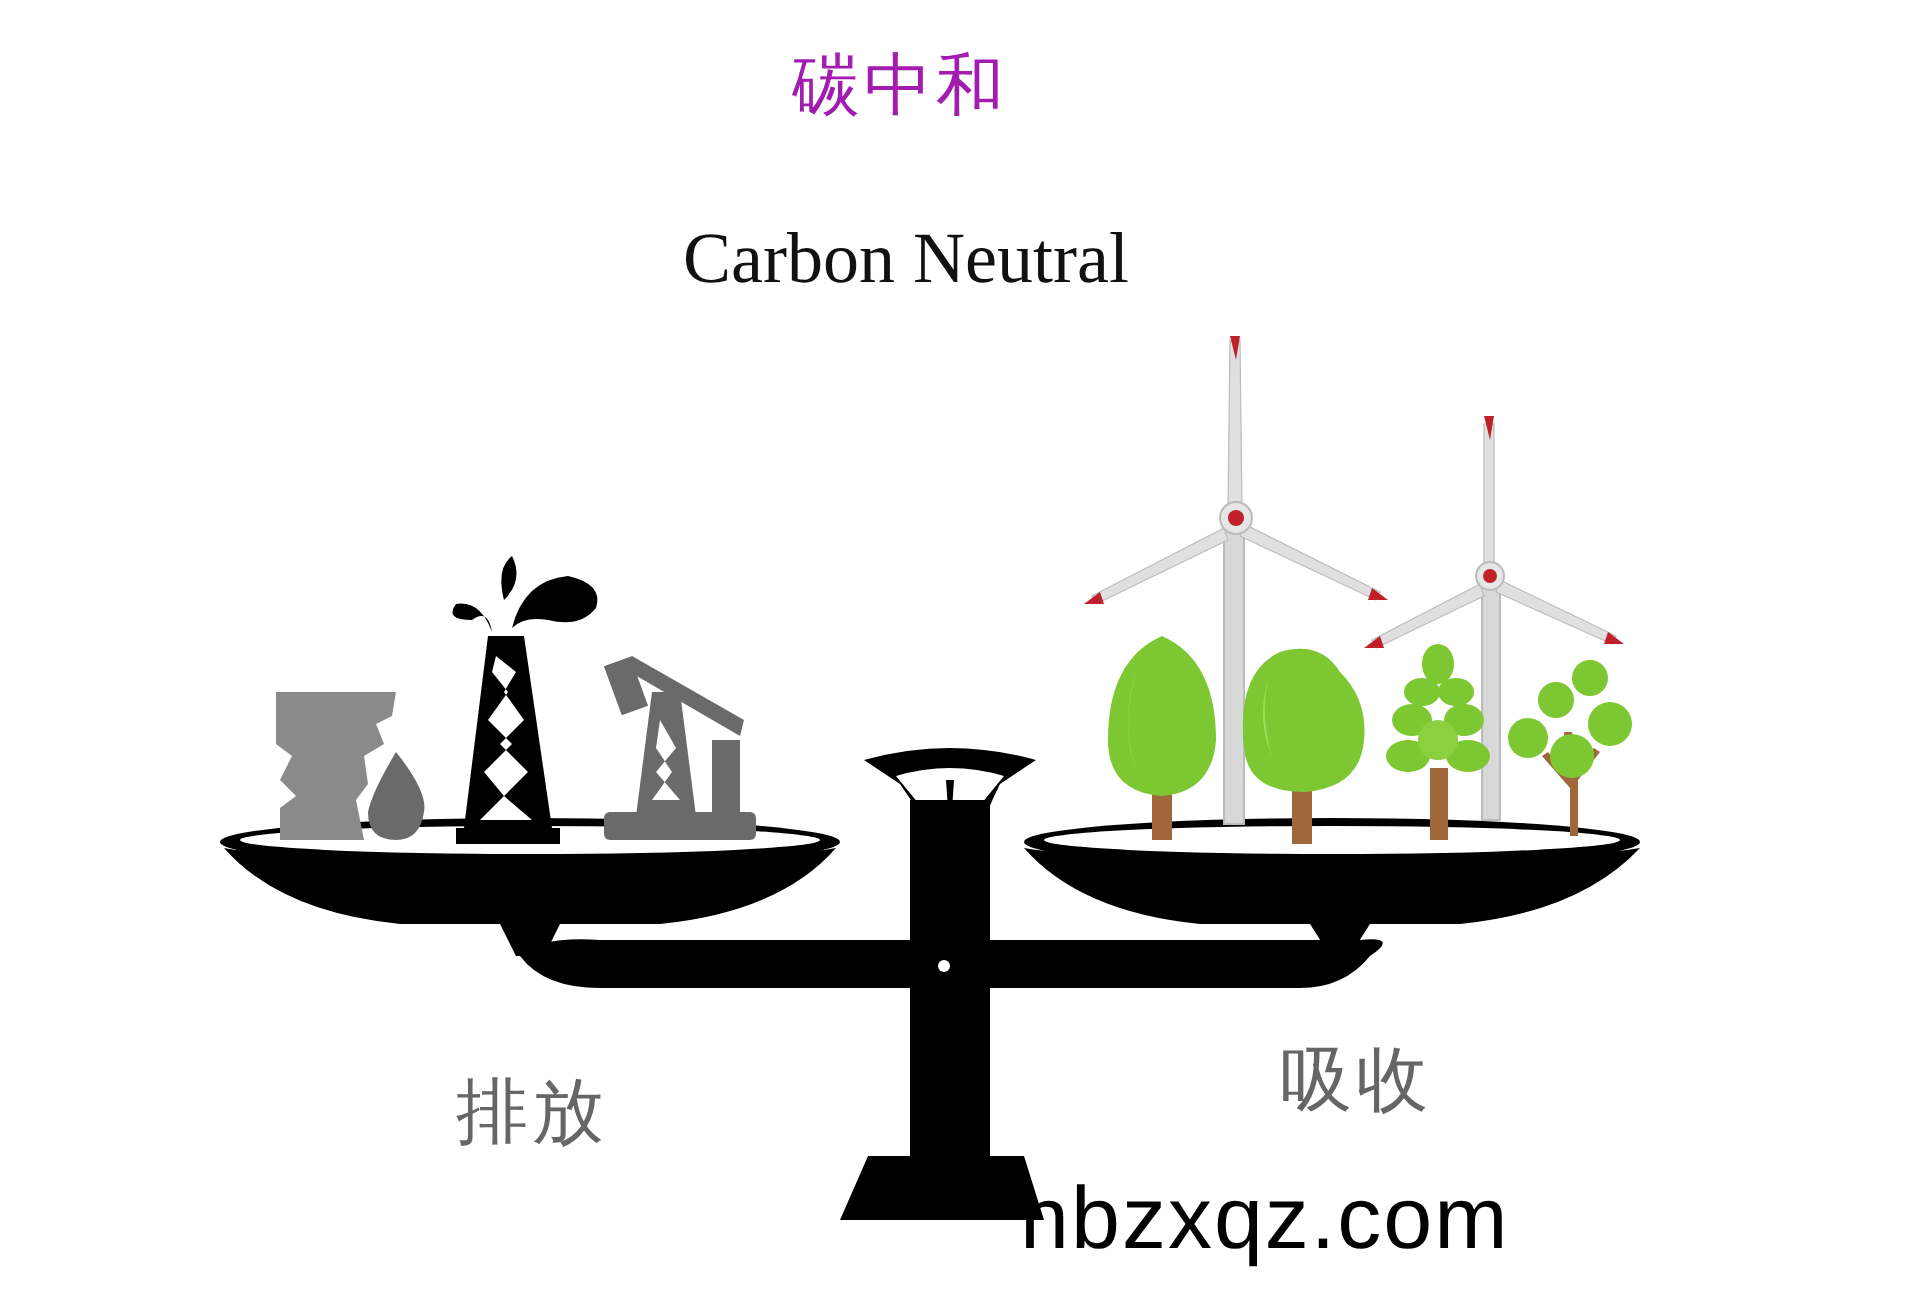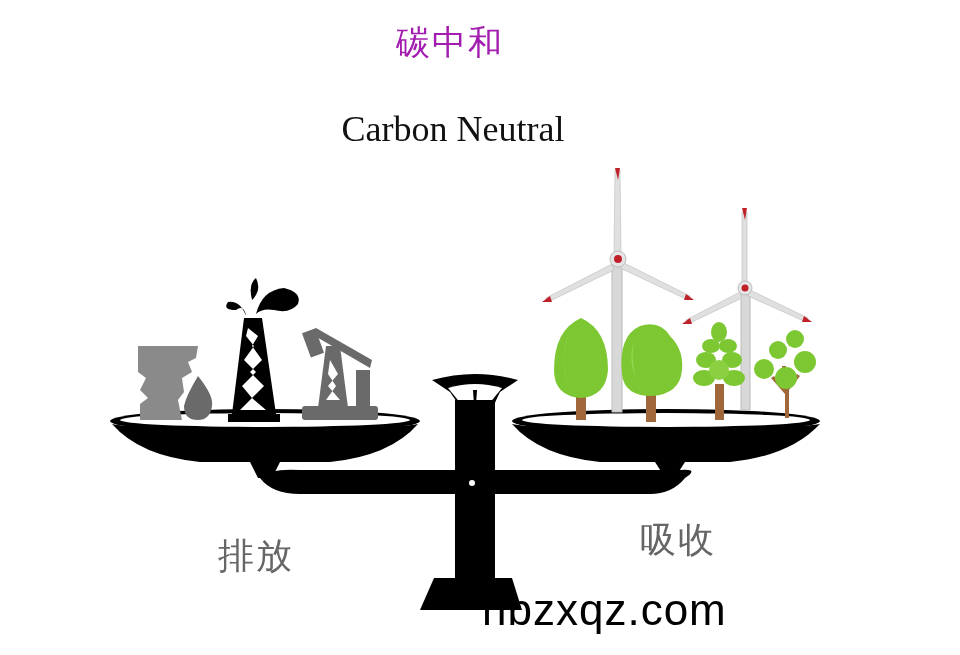--- a/index.html
+++ b/index.html
@@ -1,22 +1,22 @@
 <!DOCTYPE html>
 <html><head>
 <meta charset="utf-8">
 <style>
   html, body { margin:0; padding:0; background:#ffffff; }
   body { width:960px; height:655px; position:relative; overflow:hidden; font-family:"DejaVu Sans", sans-serif; }
   .title-cn { position:absolute; left:0; width:900px; top:20px; text-align:center; font-size:34px; color:#a21caf; letter-spacing:2px; }
   .title-en { position:absolute; left:0; width:906px; top:72px; text-align:center; font-size:36px; color:#111; font-family:Liberation Serif, serif;margin-top:36px; }
   .label { position:absolute; font-size:36px; color:#666; letter-spacing:2px; }
-  .label-left { left:218px; top:532px; }
+  .label-left { left:228px; top:532px; }
   .label-right { left:640px; top:516px; }
-  .watermark { position:absolute; left:482px; top:585px; font-size:44px; color:#000; font-family:"Liberation Sans", sans-serif; letter-spacing:1px; }
+  .watermark { position:absolute; left:510px; top:585px; font-size:44px; color:#000; font-family:"Liberation Sans", sans-serif; letter-spacing:1px; }
   svg.scene { position:absolute; left:0; top:0; }
 </style>
 </head>
 <body>
 
 <div class="title-cn">碳中和</div>
 <div class="title-en">Carbon Neutral</div>
 
 <svg class="scene" width="960" height="655" viewBox="0 0 960 655">
 

